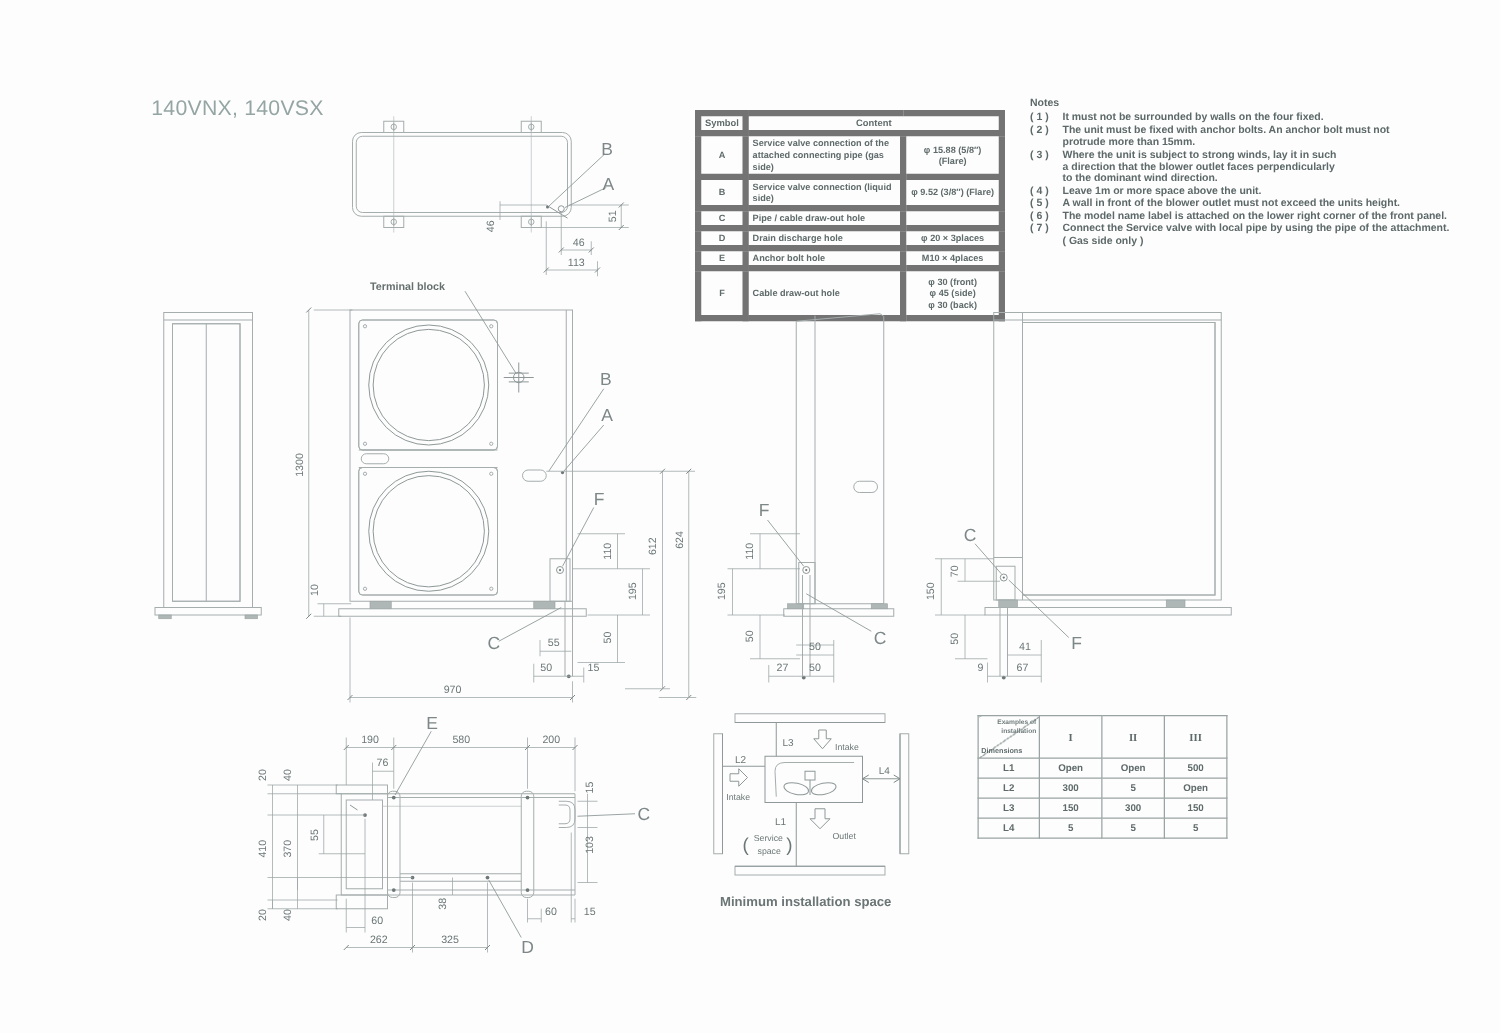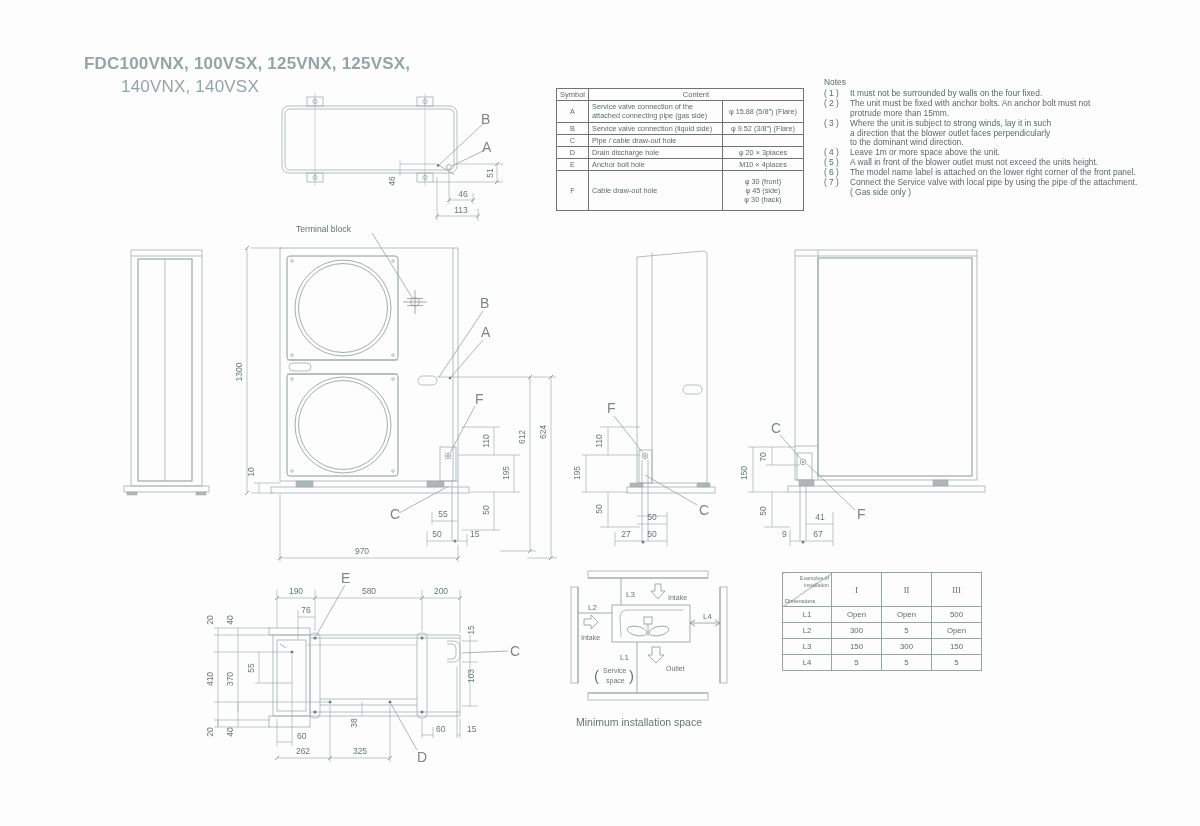--- a/index.html
+++ b/index.html
@@ -1,18 +1,18 @@
 <!DOCTYPE html>
 <html><head>
 <meta charset="utf-8">
 <style>
   html,body{margin:0;padding:0;background:#fff;}
   #page{position:relative;width:1200px;height:826px;background:#fdfdfd;overflow:hidden;
         font-family:"Liberation Sans","DejaVu Sans",sans-serif;}
-  .abs{position:absolute;}
+  .abs{position:absolute;font-weight:bold;}
   
   .title1{left:84px;top:54px;font-size:17px;font-weight:bold;color:#94a5a3;letter-spacing:.2px;}
   .title2{left:121px;top:77px;font-size:17px;font-weight:normal;color:#94a5a3;letter-spacing:.2px;}
   
   svg{position:absolute;overflow:visible;}
   svg line,svg path,svg rect,svg circle,svg ellipse,svg polygon,svg polyline{stroke:#a5adad;stroke-width:.8;fill:none;}
   svg .thin{stroke:#b3baba;stroke-width:.55;}
   svg .dk{stroke:#8f9898;}
   svg .dim{stroke:#9aa4a4;stroke-width:.6;}
   svg .tk{stroke:#7e8888;stroke-width:.8;}
@@ -22,21 +22,21 @@
   svg .pl{stroke:#bcc3c3;stroke-width:.55;}
   svg .lr{stroke:#aeb5b5;stroke-width:.7;fill:none;}
   svg .hl2{stroke:#a8b0b0;stroke-width:.6;}
   svg text{stroke:none;fill:#6b7676;font-family:"Liberation Sans","DejaVu Sans",sans-serif;font-size:8.5px;}
   svg text.big{font-size:14px;fill:#7d8787;}
   svg text.sm{font-size:7px;}
   svg text.md{font-size:8px;}
   
   table{border-collapse:collapse;color:#5f6a6a;}
   .symtab{left:556px;top:88px;width:248px;font-size:7.3px;}
-  .symtab td{border:1px solid #737373;padding:1px 3px;line-height:1.25;}
+  .symtab td{border:5px solid #737373;padding:1px 3px;line-height:1.25;}
   .symtab .sy{width:24px;text-align:center;}
   .symtab .ds{width:138px;text-align:left;}
   .symtab .sp{width:80px;text-align:center;}
   .symtab .hd{text-align:center;font-size:7.5px;}
   .insttab{left:782px;top:572px;font-size:7.8px;}
   .insttab td{border:1px solid #9aa3a3;text-align:center;height:13px;}
   .insttab .c0{width:48px;} .insttab .cv{width:47px;}
   .insttab .diag{height:33px;position:relative;padding:0;
      background-image:linear-gradient(to bottom right,transparent 49.2%,#9aa3a3 49.2%,#9aa3a3 50.8%,transparent 50.8%);}
   .insttab .diag .t1{position:absolute;right:2px;top:2px;font-size:5.3px;color:#707b7b;}
@@ -50,21 +50,20 @@
   .note .nn{width:26px;flex:0 0 26px;}
   .note .nl{flex:1;}
   .tblock{left:296px;top:224px;font-size:8.6px;color:#66716f;}
   .mincap{left:576px;top:716px;font-size:10.5px;color:#6b7575;}
 </style>
 </head>
 <body>
 
 <div id="page">
 
-  <div class="abs title1">FDC100VNX, 100VSX, 125VNX, 125VSX,</div>
   <div class="abs title2">140VNX, 140VSX</div>
 
   <svg style="left:272px;top:85px;width:240px;height:155px" viewBox="272 85 240 155">
     <g>
       <line class="thin" x1="315" y1="93" x2="315" y2="186"></line>
       <line class="thin" x1="425" y1="93" x2="425" y2="186"></line>
       <rect x="282" y="106" width="175" height="67" rx="7"></rect>
       <rect x="285" y="109" width="169" height="61" rx="5"></rect>
       <rect x="307" y="97" width="16" height="9"></rect>
       <rect x="417" y="97" width="16" height="9"></rect>

